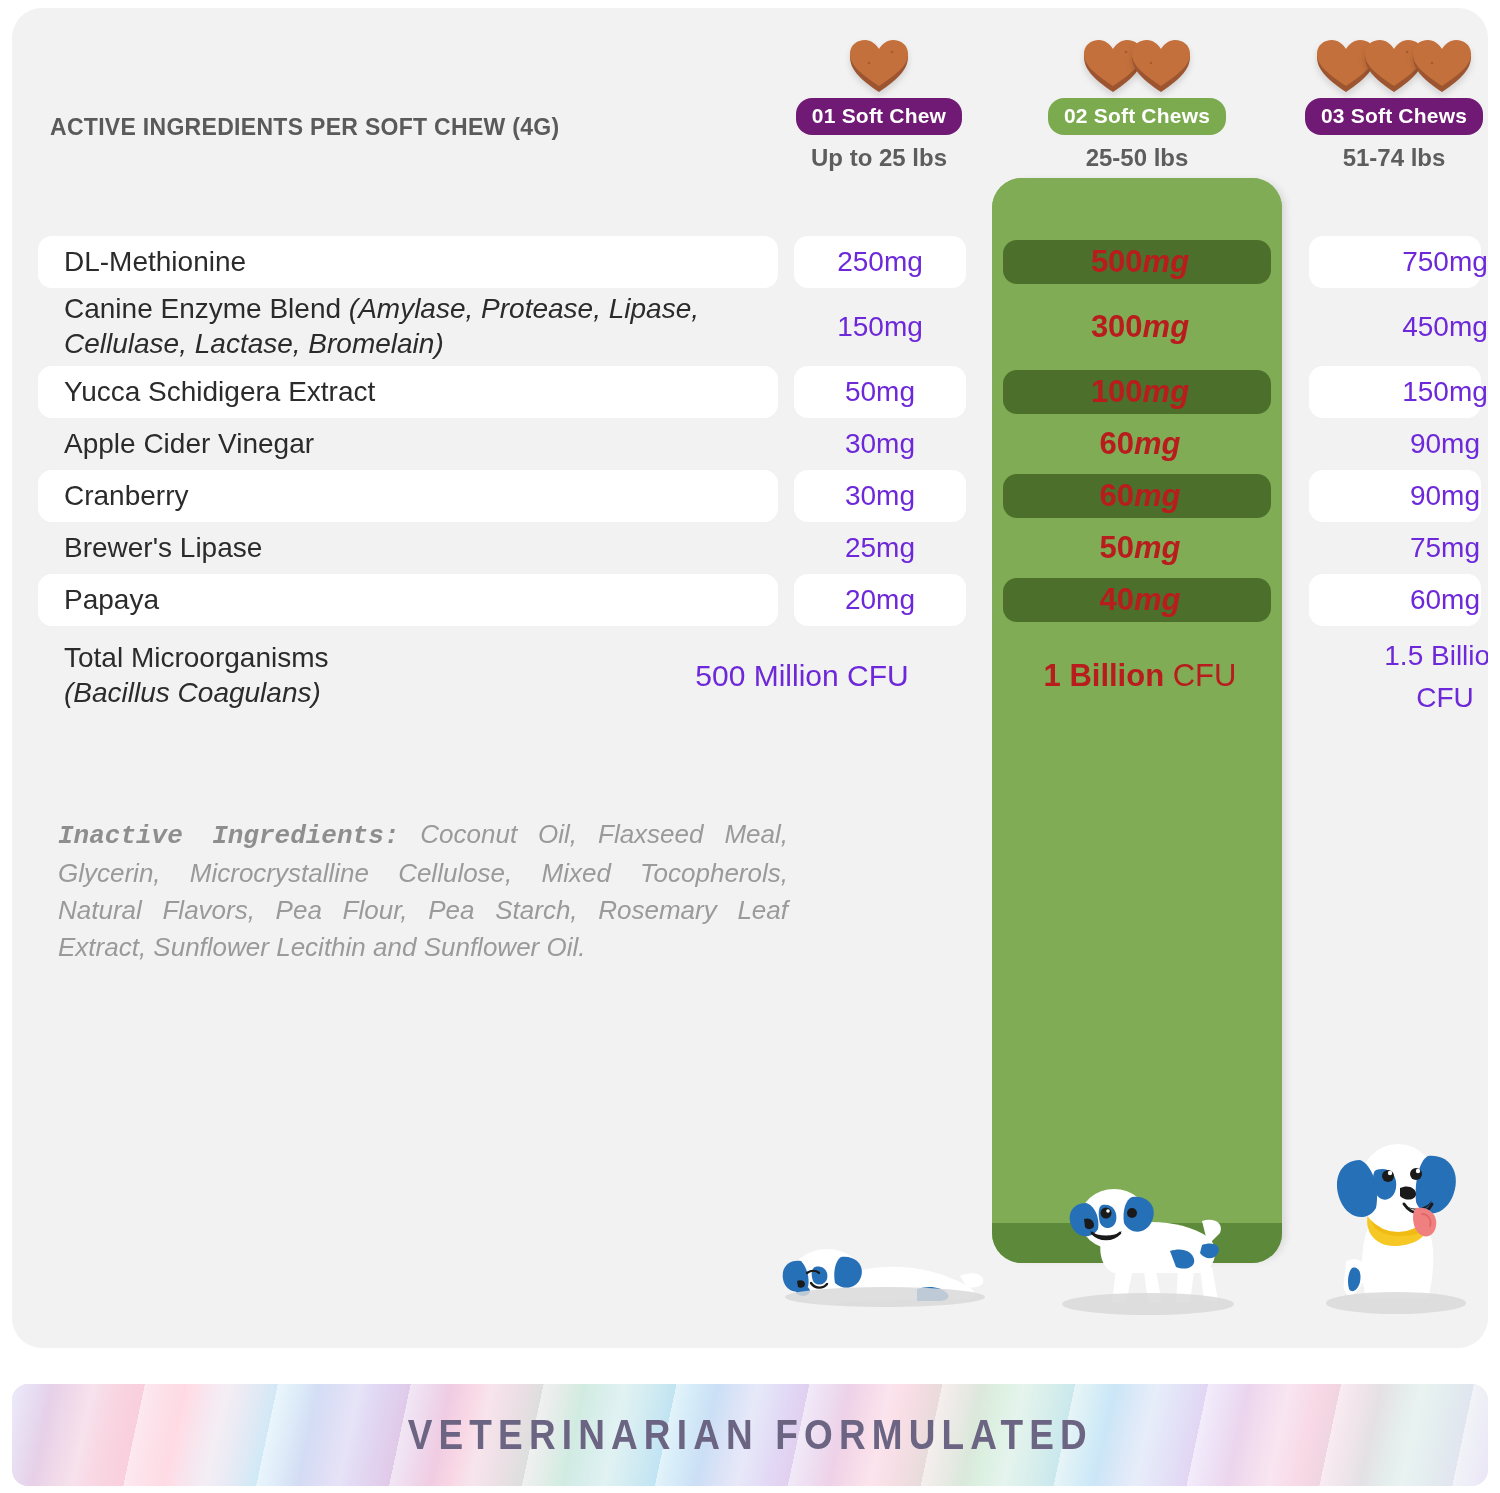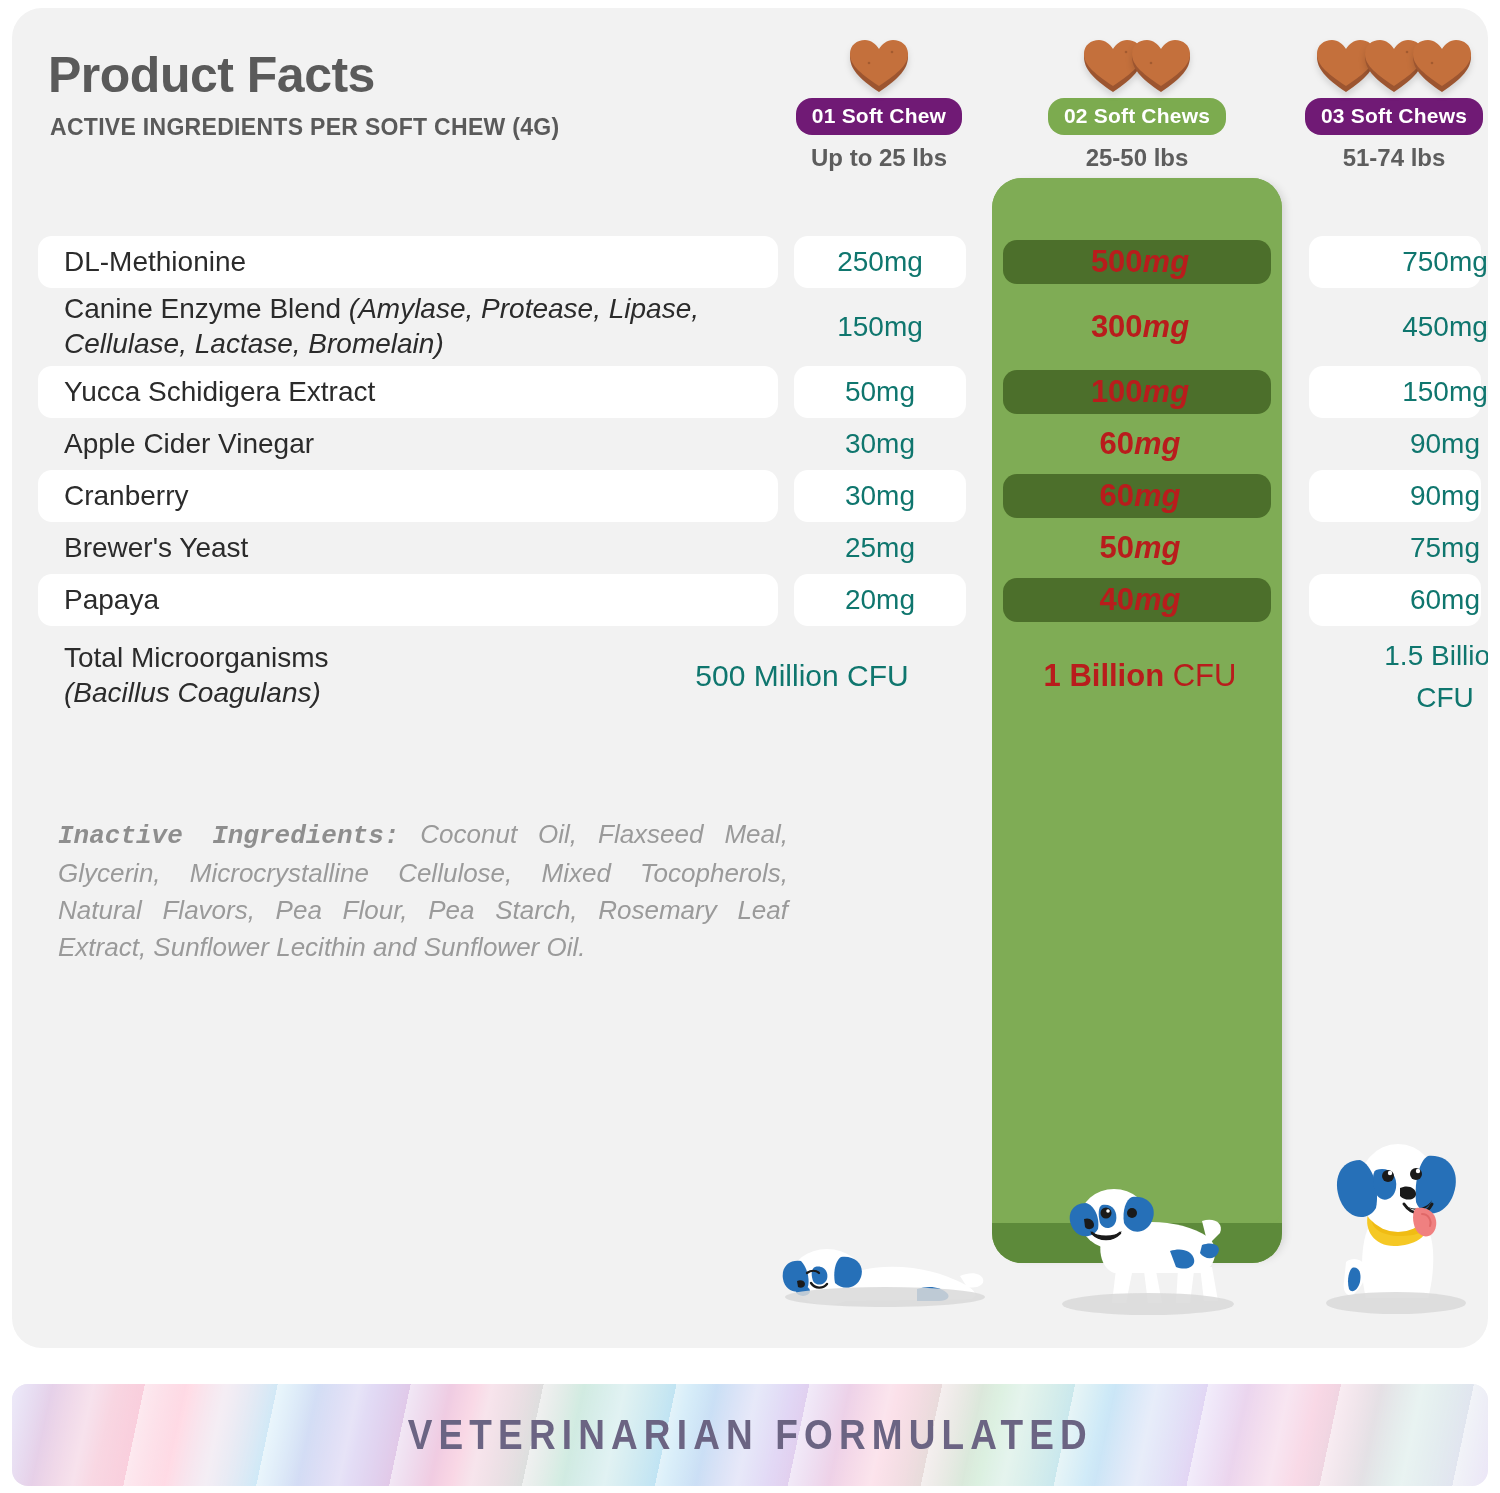--- a/index.html
+++ b/index.html
@@ -192,21 +192,21 @@
   .name.two-line { align-items: center; }
 
   .val {
     position: absolute;
     top: 0;
     height: 100%;
     display: flex;
     align-items: center;
     justify-content: center;
     font-size: 28px;
-    color: #0f766e;
+    color: #6d28d9;
   }
   .val.c1 { left: 782px; width: 172px; }
   .val.c3 { left: 1347px; width: 172px; }
   .val.c2 {
     left: 991px;
     width: 268px;
     color: #b91c1c;
     font-size: 31px;
     font-weight: bold;
     padding-left: 6px;
@@ -281,21 +281,20 @@
     color: #6b6483;
     font-family: "Liberation Sans Narrow", "Liberation Sans", sans-serif;
     transform: scaleX(0.88);
   }
 </style>
 </head>
 <body>
 
 <div class="card">
 
-  <div class="title">Product Facts</div>
   <div class="subtitle">ACTIVE INGREDIENTS PER SOFT CHEW (4G)</div>
 
   <div class="dose-head c1">
     <div class="chews">
       <div class="chew">
         <svg class="heart" viewBox="0 0 62 56">
           <path d="M31 54 C10 40 2 30 2 19 C2 9 9 3 17 3 C23 3 28 7 31 12 C34 7 39 3 45 3 C53 3 60 9 60 19 C60 30 52 40 31 54 Z" fill="#9c5530"></path>
           <path d="M31 48 C10 34 2 26 2 16 C2 7 9 2 17 2 C23 2 28 6 31 11 C34 6 39 2 45 2 C53 2 60 7 60 16 C60 26 52 34 31 48 Z" fill="#c4703c"></path>
           <circle cx="44" cy="14" r="1.3" fill="#a35b30"></circle>
           <circle cx="21" cy="25" r="1.3" fill="#a35b30"></circle>
@@ -431,21 +430,21 @@
           <span class="unit">mg</span>
         </div>
       <div class="val c3">90mg</div>
     </div>
 
     <div class="row">
       <div class="bg-name"></div>
       <div class="bg-c1"></div>
       <div class="bg-c2"></div>
       <div class="bg-c3"></div>
-      <div class="name">Brewer's Yeast</div>
+      <div class="name">Brewer's Lipase</div>
       <div class="val c1">25mg</div>
       <div class="val c2">
           <span>50</span>
           <span class="unit">mg</span>
         </div>
       <div class="val c3">75mg</div>
     </div>
 
     <div class="row odd">
       <div class="bg-name"></div>

